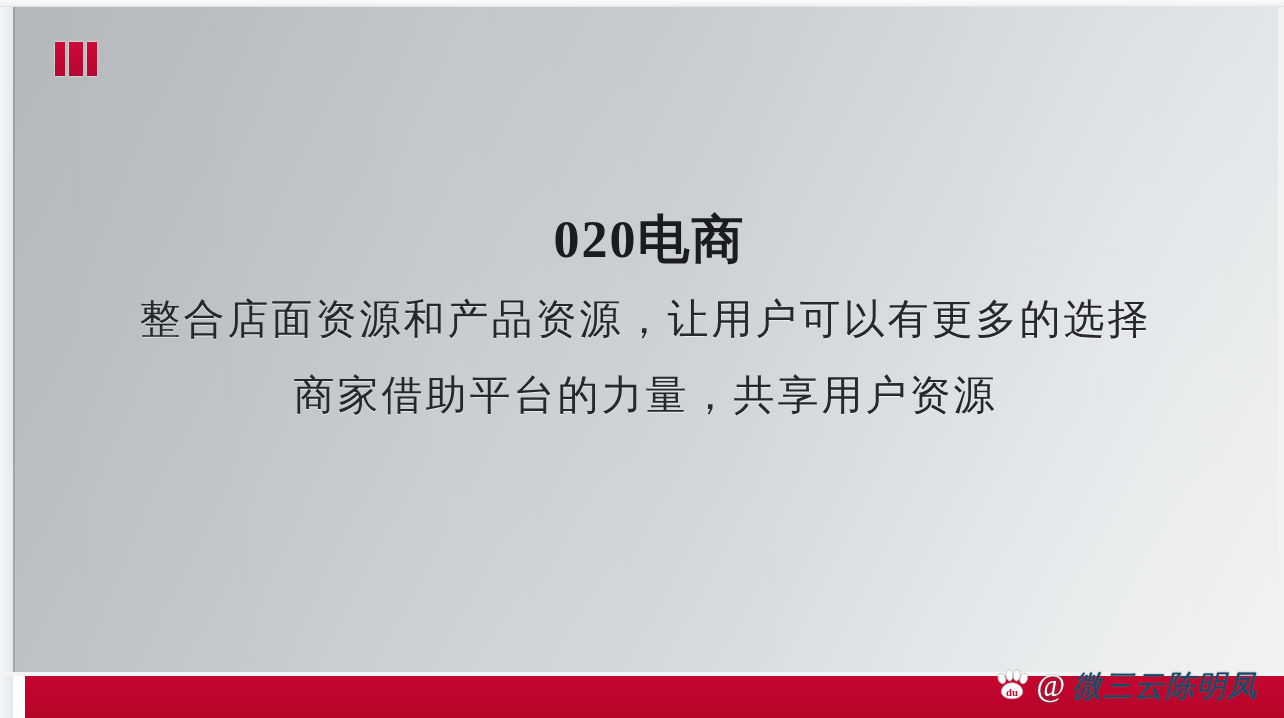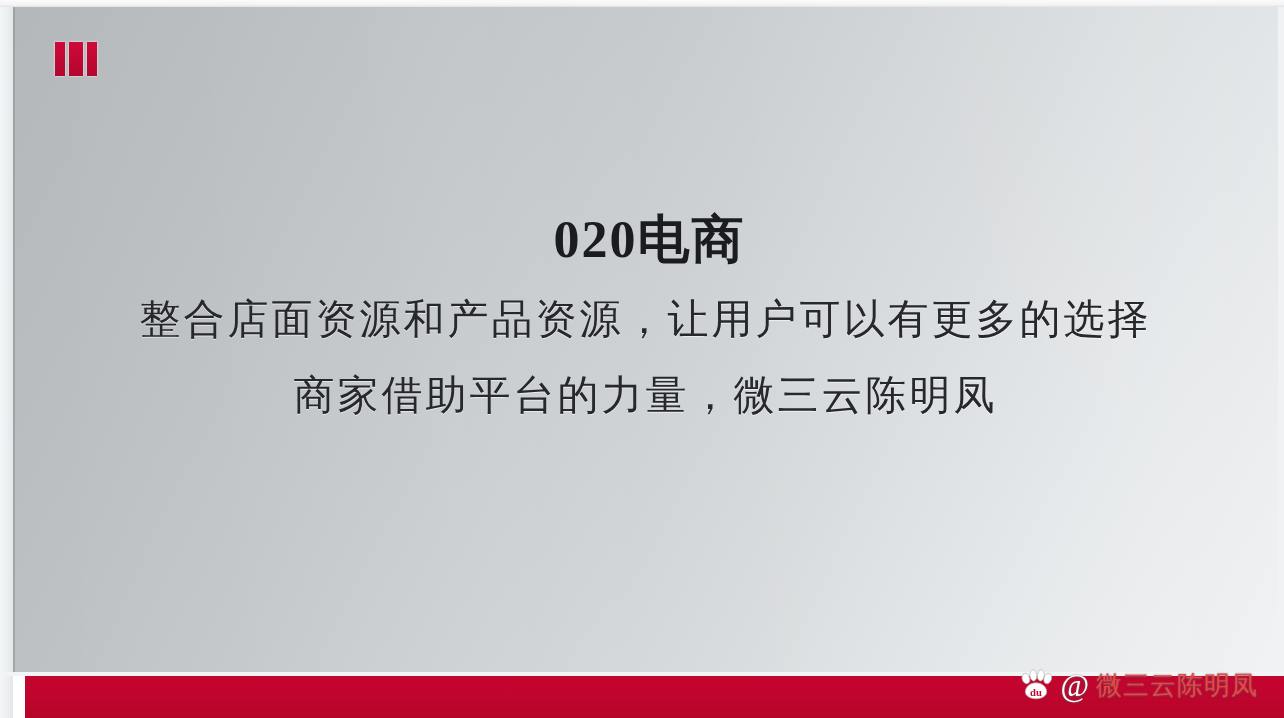--- a/index.html
+++ b/index.html
@@ -158,29 +158,30 @@
     gap: 7px;
     pointer-events: none;
   }
   .paw-icon {
     width: 34px;
     height: 34px;
     display: block;
     flex: 0 0 auto;
   }
   .watermark-text {
-    font-size: 26px;
+    font-size: 30px;
     line-height: 1;
-    color: #ef4444;
+    color: #0c4a6e;
     font-family: "Liberation Serif", serif;
     letter-spacing: 1px;
     text-shadow:
       0 0 2px rgba(110,110,110,0.75),
       0 1px 2px rgba(80,80,80,0.55);
     white-space: nowrap;
+    font-style: italic;
   }
   .at-sign {
     font-size: 31px;
     color: #ffffff;
     font-family: "Liberation Serif", serif;
     text-shadow:
       0 0 2px rgba(110,110,110,0.75),
       0 1px 2px rgba(80,80,80,0.55);
   }
 </style>
@@ -197,21 +198,21 @@
 
   <div class="logo-mark">
     <div class="logo-bar"></div>
     <div class="logo-bar mid"></div>
     <div class="logo-bar"></div>
   </div>
 
   <div class="text-stack">
     <h1 class="headline">020电商</h1>
     <p class="body-line">整合店面资源和产品资源，让用户可以有更多的选择</p>
-    <p class="body-line">商家借助平台的力量，微三云陈明凤</p>
+    <p class="body-line">商家借助平台的力量，共享用户资源</p>
   </div>
 
   <div class="band-gap"></div>
   <div class="red-band"></div>
 
   <div class="watermark">
     <svg class="paw-icon" viewBox="0 0 64 64">
       <g fill="#ffffff" stroke="#b8b8b8" stroke-width="1.4">
         <ellipse cx="13" cy="18" rx="7" ry="10" transform="rotate(-18 13 18)"></ellipse>
         <ellipse cx="27" cy="12" rx="6.5" ry="10.5" transform="rotate(-6 27 12)"></ellipse>

